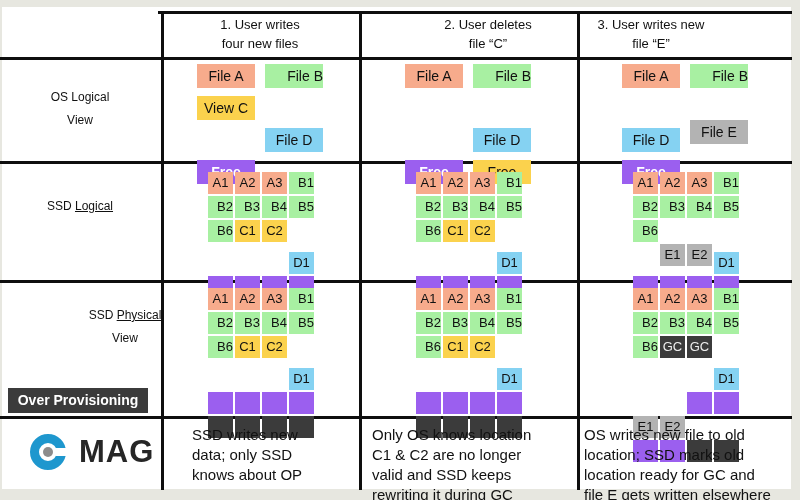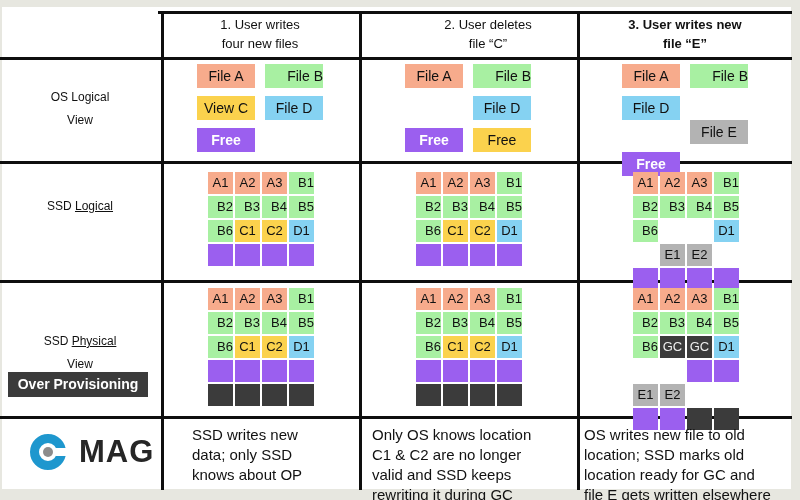--- a/index.html
+++ b/index.html
@@ -17,34 +17,34 @@
   #hline-top{left:158px;width:634px;top:11px;}
   #hline-1{top:57px;} #hline-2{top:161px;} #hline-3{top:280px;} #hline-4{top:416px;}
   .vline{width:3px;top:13px;height:477px;}
   #vline-1{left:161px;} #vline-2{left:359px;} #vline-3{left:577px;}
   
   .colhead{position:absolute;top:15px;width:200px;text-align:center;font-size:13px;line-height:19px;
            color:#111;white-space:pre-line;}
   
   .rowlabel{position:absolute;left:0;width:160px;text-align:center;color:#111;font-size:12px;line-height:23px;}
   .ul{text-decoration:underline;}
-  #op-badge{position:absolute;left:8px;top:372px;width:140px;height:25px;background:var(--dark,#3B3B3B);
+  #op-badge{position:absolute;left:8px;top:388px;width:140px;height:25px;background:var(--dark,#3B3B3B);
             color:#fff;font-size:14px;font-weight:bold;text-align:center;line-height:25px;}
   
   .chips{position:absolute;display:flex;flex-wrap:wrap;width:128px;column-gap:10px;row-gap:8px;}
   .chips .cell{width:58px;height:24px;font-size:14px;line-height:24px;}
   .chips .c-purple{color:#fff;font-weight:bold;}
   
   .grid{position:absolute;display:flex;flex-wrap:wrap;width:106px;gap:2px;}
   .grid .cell{width:25px;height:22px;font-size:13px;line-height:22px;}
   .cell{text-align:center;color:#111;box-sizing:border-box;}
   .c-salmon{background:var(--salmon,#F7AB8C);}
   .c-green{background:var(--green,#A8F0A2);text-align:right;}
   .c-yellow{background:var(--yellow,#FBD24D);}
-  .c-blue{background:var(--blue,#85D2F2);}
+  .c-blue{background:var(--blue,#85D2F2);margin-top:32px;}
   .c-purple{background:var(--purple,#9B5FEF);}
   .c-gray{background:var(--gray,#B3B3B3);margin-top:24px;}
   .c-dark{background:var(--dark,#3B3B3B);color:#eee;}
   .c-empty{visibility:hidden;}
   
   .caption{position:absolute;top:425px;font-size:15px;line-height:20px;color:#111;white-space:pre-line;}
   
   #logo{position:absolute;left:30px;top:434px;display:flex;align-items:center;}
   #logo-mark{position:relative;width:36px;height:36px;}
   #logo-ring{position:absolute;left:0;top:0;width:18px;height:18px;border:9px solid var(--logo_blue,#1E97CE);
@@ -69,31 +69,31 @@
   <div id="hline-3" class="hline"></div>
   <div id="hline-4" class="hline"></div>
   <div id="vline-1" class="vline"></div>
   <div id="vline-2" class="vline"></div>
   <div id="vline-3" class="vline"></div>
 
   <div class="colhead" style="left:160px;">1. User writes
 four  new files</div>
   <div class="colhead" style="left:388px;">2. User deletes
 file “C”</div>
-  <div class="colhead" style="left:585px;font-weight:bold;">3. User writes new
+  <div class="colhead" style="left:551px;">3. User writes new
 file “E”</div>
 
   <div class="rowlabel" style="top:86px;white-space:pre-line;">OS Logical
 View</div>
 
   <div class="rowlabel" style="top:195px;">
     <div><span>SSD </span><span class="ul">Logical</span></div>
   </div>
 
-  <div class="rowlabel" style="top:330px;">
+  <div class="rowlabel" style="top:304px;margin-left:45px;">
     <div><span>SSD </span><span class="ul">Physical</span></div>
     <div>View</div>
   </div>
 
   <div id="op-badge">Over Provisioning</div>
 
   <div class="chips" style="left:197px;top:64px;">
       <div class="cell c-salmon">File A</div>
       <div class="cell c-green">File B</div>
       <div class="cell c-yellow">View C</div>

